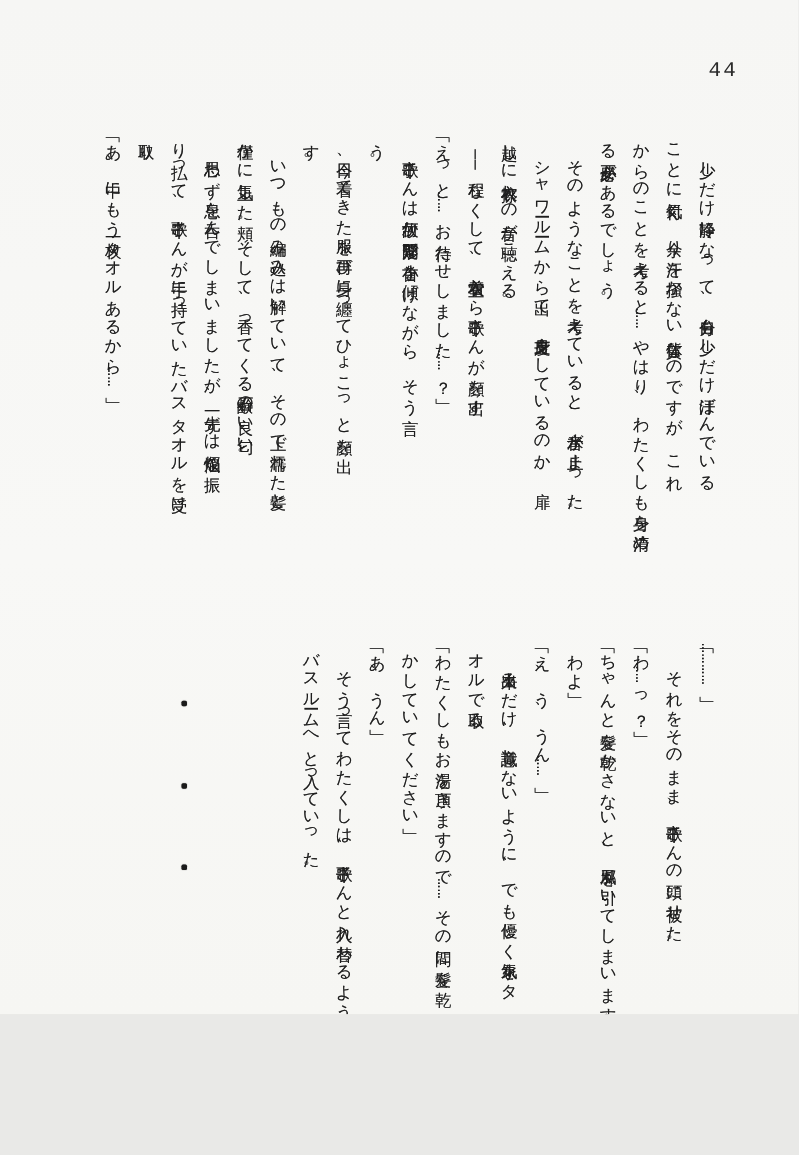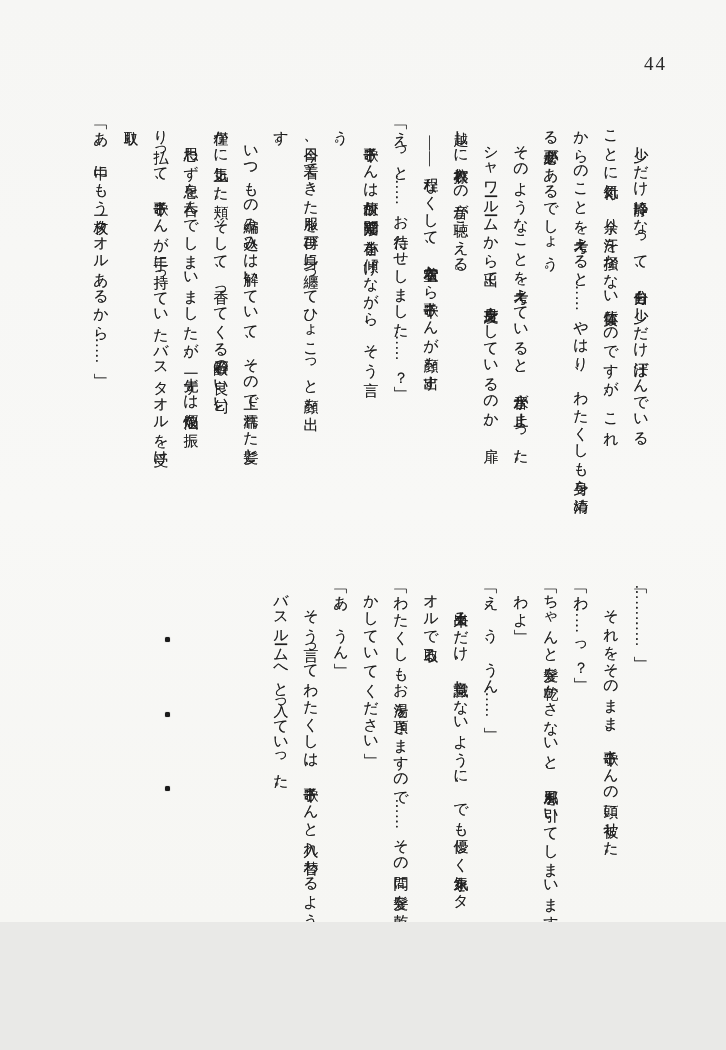--- a/index.html
+++ b/index.html
@@ -7,21 +7,21 @@
     padding: 0;
     background: #e9e9e7;
   }
   .page {
     position: relative;
     width: 726px;
     height: 922px;
     margin: 0 auto;
     background: linear-gradient(180deg, #f6f6f4 0%, #f8f8f6 55%, #f6f6f3 100%);
     overflow: hidden;
-    font-family: Liberation Serif, serif;
+    font-family: Liberation Mono, monospace;
     color: #222222;
   }
   .page-number {
     position: absolute;
     top: 53px;
     left: 644px;
     font-size: 19px;
     letter-spacing: 2px;
     color: #2b2b2b;
   }

